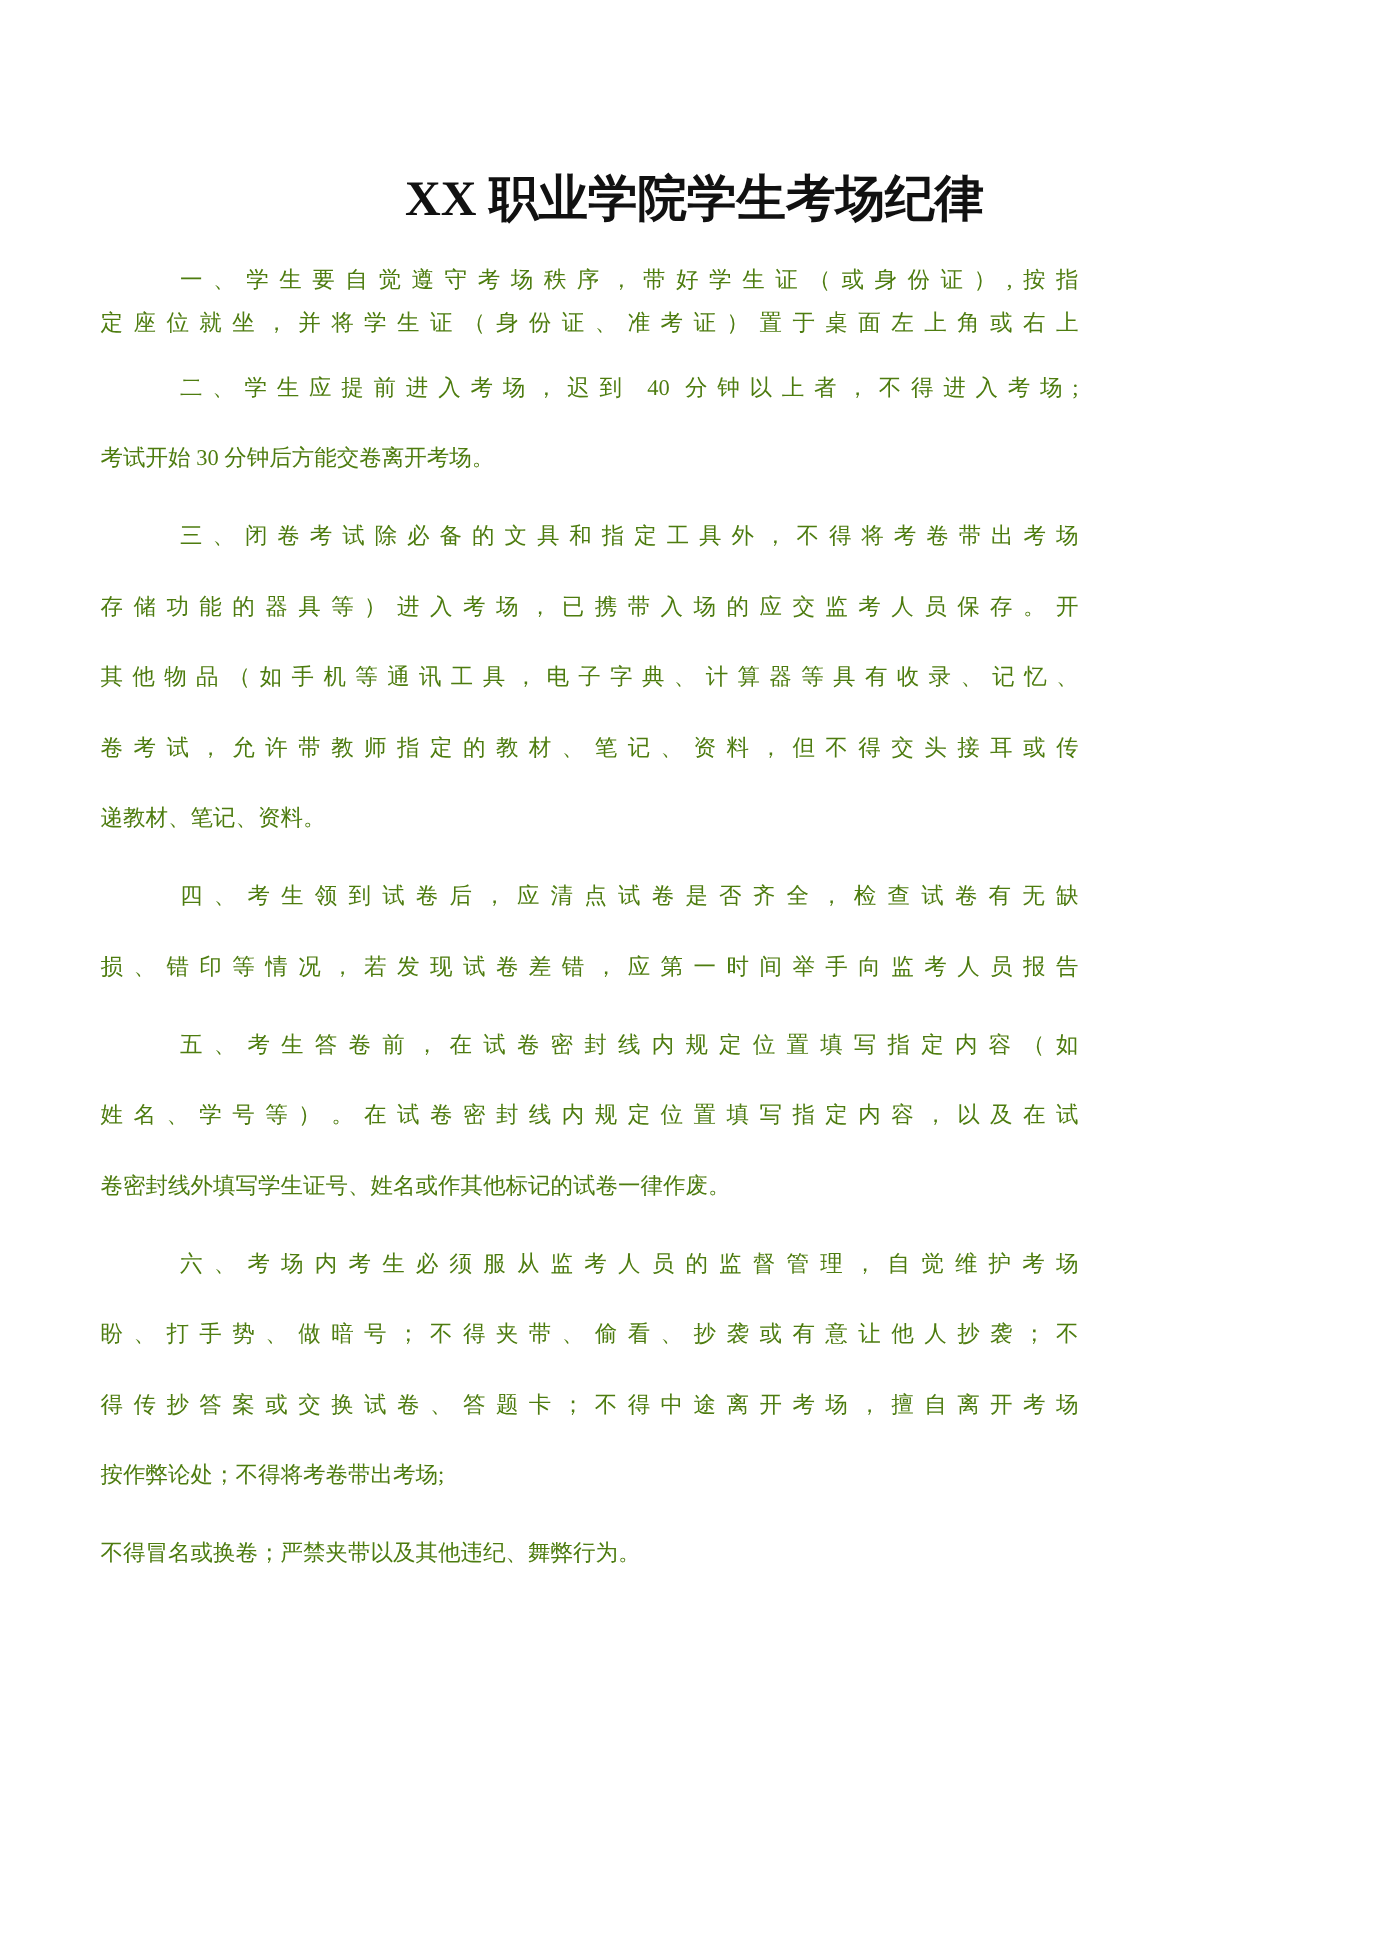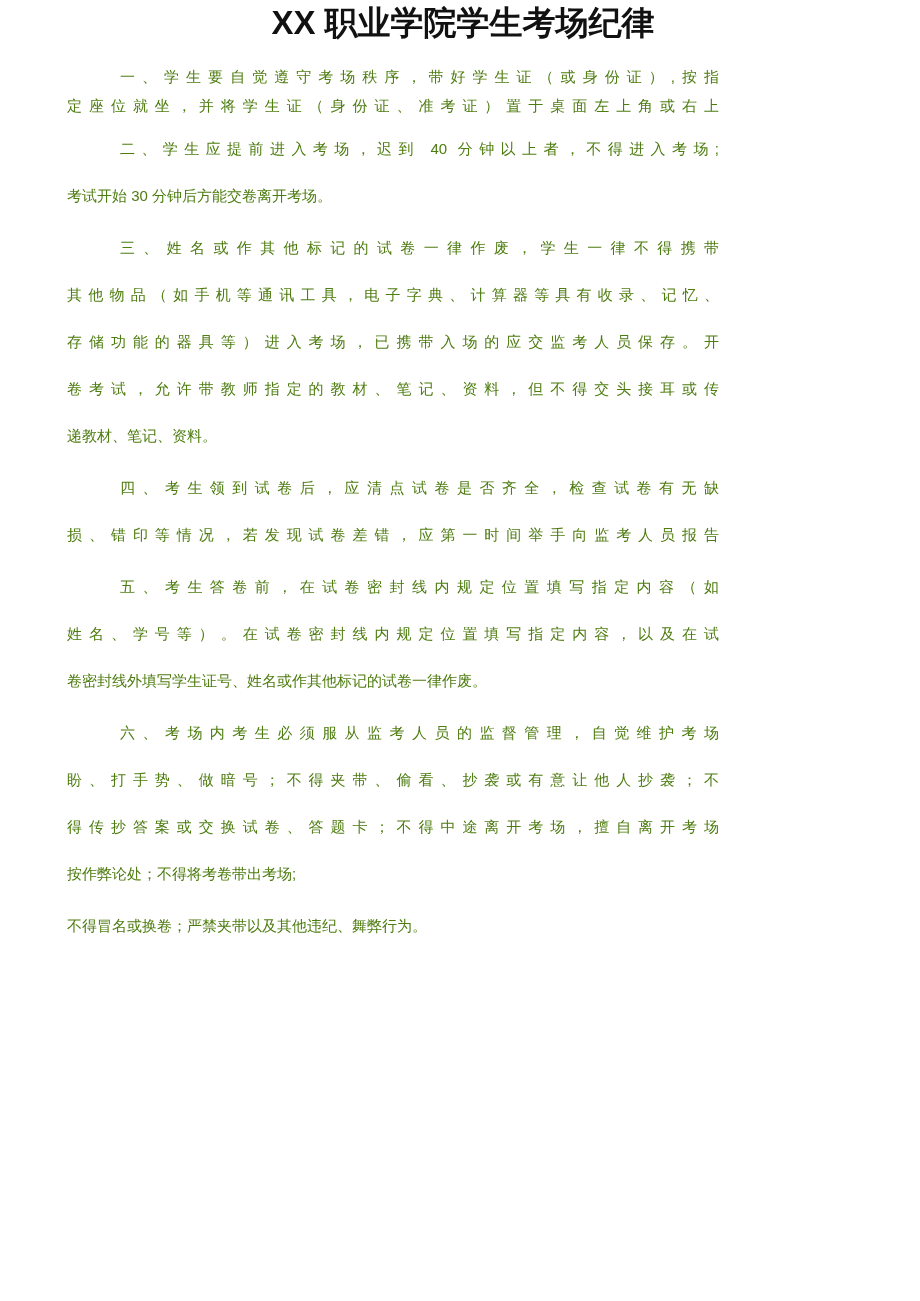--- a/index.html
+++ b/index.html
@@ -6,22 +6,23 @@
     margin: 0;
     padding: 0;
     background: #ffffff;
   }
   .page {
     position: relative;
     width: 920px;
     height: 1301px;
     background: #ffffff;
     box-sizing: border-box;
+    padding-top: 111px;
     overflow: hidden;
-    font-family: Liberation Sans, sans-serif;
+    font-family: Liberation Serif, serif;
   }
   .doc-title {
     margin: 0 0 0 137px;
     width: 652px;
     font-size: 33px;
     line-height: 45px;
     font-weight: 700;
     text-align: center;
     color: #111111;
     white-space: nowrap;
@@ -62,23 +63,23 @@
   <div class="doc-body">
       <div class="para tight">
         <div class="line fill first">一、学生要自觉遵守考场秩序，带好学生证（或身份证）,按指</div>
         <div class="line fill">定座位就坐，并将学生证（身份证、准考证）置于桌面左上角或右上</div>
       </div>
       <div class="para">
         <div class="line fill first">二、学生应提前进入考场，迟到 40 分钟以上者，不得进入考场;</div>
         <div class="line last">考试开始 30 分钟后方能交卷离开考场。</div>
       </div>
       <div class="para">
-        <div class="line fill first">三、姓名或作其他标记的试卷一律作废，学生一律不得携带</div>
+        <div class="line fill first">三、闭卷考试除必备的文具和指定工具外，不得将考卷带出考场</div>
+        <div class="line fill">存储功能的器具等）进入考场，已携带入场的应交监考人员保存。开</div>
         <div class="line fill">其他物品（如手机等通讯工具，电子字典、计算器等具有收录、记忆、</div>
-        <div class="line fill">存储功能的器具等）进入考场，已携带入场的应交监考人员保存。开</div>
         <div class="line fill">卷考试，允许带教师指定的教材、笔记、资料，但不得交头接耳或传</div>
         <div class="line last">递教材、笔记、资料。</div>
       </div>
       <div class="para">
         <div class="line fill first">四、考生领到试卷后，应清点试卷是否齐全，检查试卷有无缺</div>
         <div class="line fill">损、错印等情况，若发现试卷差错，应第一时间举手向监考人员报告</div>
       </div>
       <div class="para">
         <div class="line fill first">五、考生答卷前，在试卷密封线内规定位置填写指定内容（如</div>
         <div class="line fill">姓名、学号等）。在试卷密封线内规定位置填写指定内容，以及在试</div>

